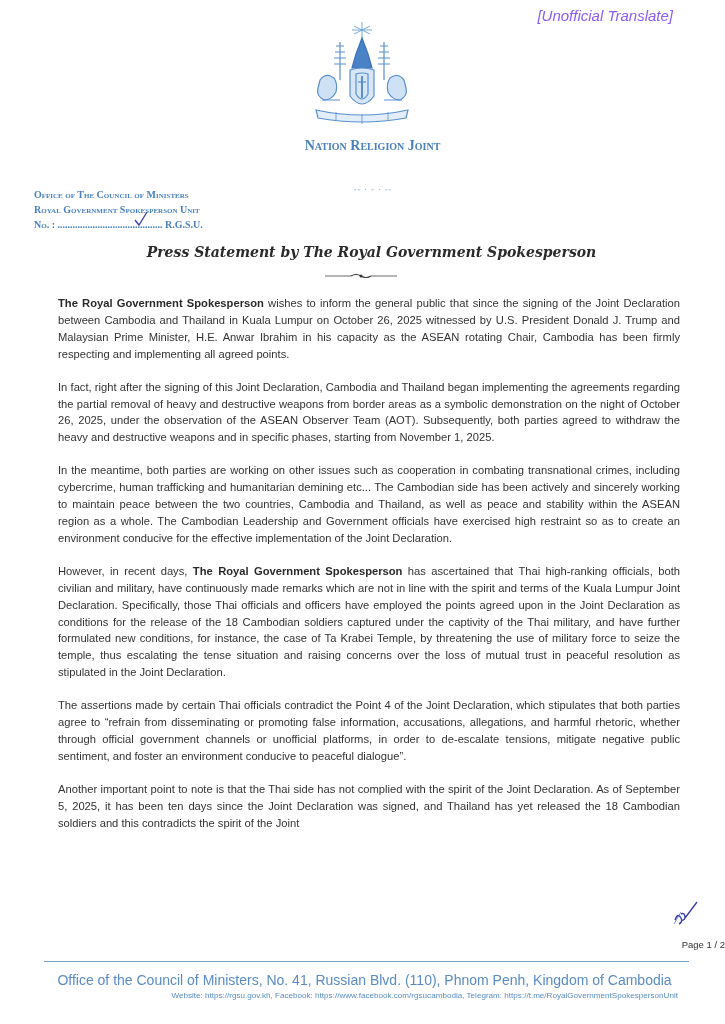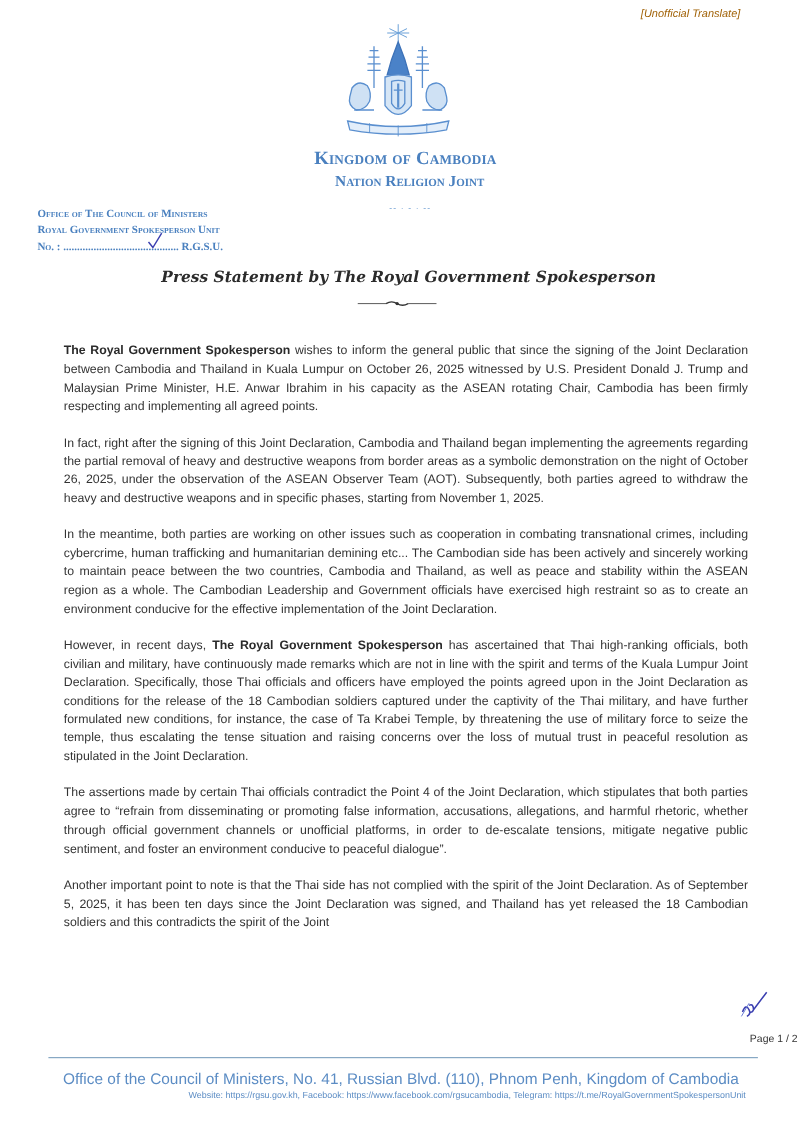--- a/index.html
+++ b/index.html
@@ -1,29 +1,29 @@
 <!DOCTYPE html>
 <html><head>
   <meta charset="utf-8">
   <style>
     html, body { margin: 0; padding: 0; background: #ffffff; }
     body { width: 725px; height: 1024px; position: relative; overflow: hidden; font-family: "Liberation Sans", sans-serif; color: #2a2a2a; }
-    .unofficial { position: absolute; top: 7px; right: 52px; font-family: "Liberation Sans", sans-serif; font-style: italic; font-size: 10px; color: #a16207; }
+    .unofficial { position: absolute; top: 7px; right: 52px; font-family: "Liberation Sans", sans-serif; font-style: italic; font-size: 15px; color: #8b5cf6; }
     .emblem { position: absolute; left: 306px; top: 20px; width: 112px; height: 108px; }
     .kingdom { position: absolute; top: 134px; left: 0; width: 100%; padding-left: 0px; text-align: center; font-family: "Liberation Serif", serif; font-weight: bold; color: #4a80bf; }
     .kingdom .l1 { font-size: 17px; letter-spacing: 0.2px; font-variant: small-caps; margin-left: 12px; }
     .kingdom .l2 { font-size: 14px; margin-top: 4px; font-variant: small-caps; margin-left: 20px; }
     .ornament-top { position: absolute; top: 183px; left: 340px; width: 66px; height: 8px; color: #6a9bd1; font-size: 8px; letter-spacing: 1px; text-align: center; }
     .office { position: absolute; top: 187px; left: 34px; font-family: "Liberation Serif", serif; font-weight: bold; color: #4a80bf; font-size: 10px; line-height: 15px; font-variant: small-caps; }
     .office .no-line { position: relative; }
     .checkmark { position: absolute; left: 100px; top: -6px; width: 14px; height: 16px; }
     .title { position: absolute; top: 244px; left: 0; width: 100%; text-align: center; font-family: "DejaVu Serif", serif; font-weight: bold; font-size: 14px; color: #2b2b2b; padding-left: 18px; box-sizing: border-box; font-style: italic; }
     .title-divider { position: absolute; top: 273px; left: 325px; width: 72px; height: 6px; }
     .body-text { position: absolute; left: 58px; width: 622px; top: 295px; font-family: "Liberation Sans", sans-serif; font-size: 11.2px; line-height: 16.9px; color: #333333; text-align: justify; }
-    .body-text p { margin: 16px 0 16px 0; }
+    .body-text p { margin: 0 0 16px 0; }
     .body-text b { color: #2a2a2a; }
     .initials { position: absolute; left: 671px; top: 900px; width: 30px; height: 26px; }
     .page-num { position: absolute; top: 939px; left: 0; width: 100%; text-align: right; font-size: 9.5px; color: #333; padding-left: 18px; box-sizing: border-box; font-family: "Liberation Sans", sans-serif; }
     .footer-rule { position: absolute; top: 961px; left: 44px; width: 645px; height: 0; border-top: 1.5px solid #7a9fbe; }
     .footer-addr { position: absolute; top: 972px; left: 0; width: 100%; text-align: center; font-size: 14px; color: #5b8cc4; padding-left: 4px; box-sizing: border-box; font-family: "Liberation Sans", sans-serif; }
     .footer-links { position: absolute; top: 991px; left: 38px; width: 640px; text-align: right; font-size: 8.1px; color: #5b8cc4; font-family: "Liberation Sans", sans-serif; white-space: nowrap; }
   </style>
 </head>
 <body>
 
@@ -54,21 +54,20 @@
     <path d="M14 60 q6 -8 14 -2 q4 6 2 14 q-4 8 -12 8 q-8 -4 -6 -12 z" fill="#cfe1f4"></path>
     <path d="M98 60 q-6 -8 -14 -2 q-4 6 -2 14 q4 8 12 8 q8 -4 6 -12 z" fill="#cfe1f4"></path>
     <path d="M16 80 h18 M78 80 h18"></path>
 
     <path d="M10 90 Q56 100 102 90 L100 98 Q56 106 12 98 Z" fill="#e3eefa"></path>
     <path d="M30 92 v8 M56 94 v10 M82 92 v8" stroke-width="0.8"></path>
   </g>
 </svg>
 
 <div class="kingdom">
-  <div class="l1">Kingdom of Cambodia</div>
   <div class="l2">Nation Religion Joint</div>
 </div>
 
 <div class="ornament-top">⁃⁃ · ⁃ · ⁃⁃</div>
 
 <div class="office">
   <div>Office of The Council of Ministers</div>
   <div>Royal Government Spokesperson Unit</div>
   <div class="no-line">
     <span>No. : .......................................... R.G.S.U.</span>

